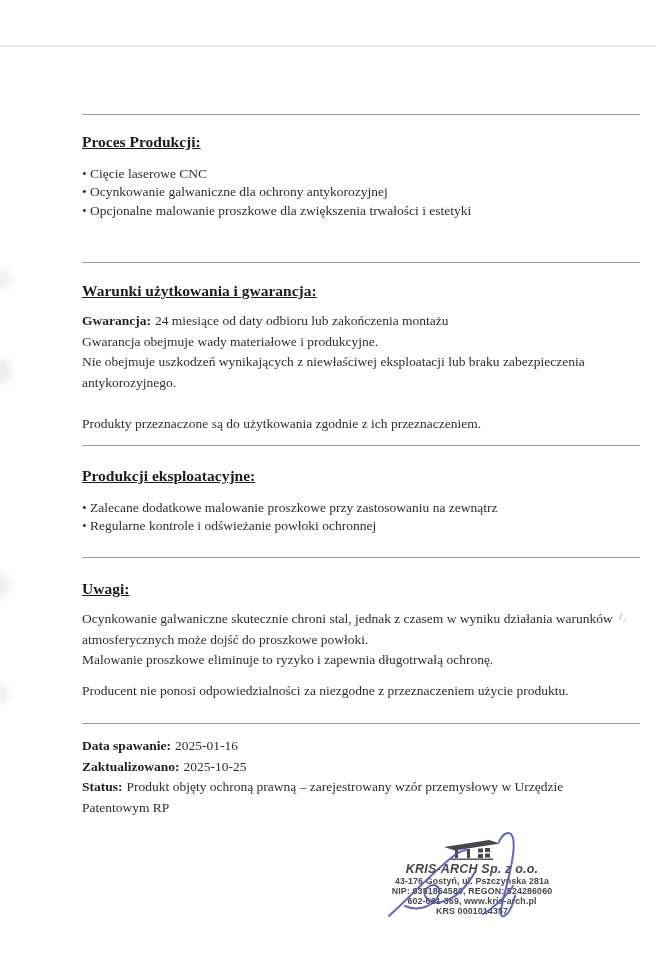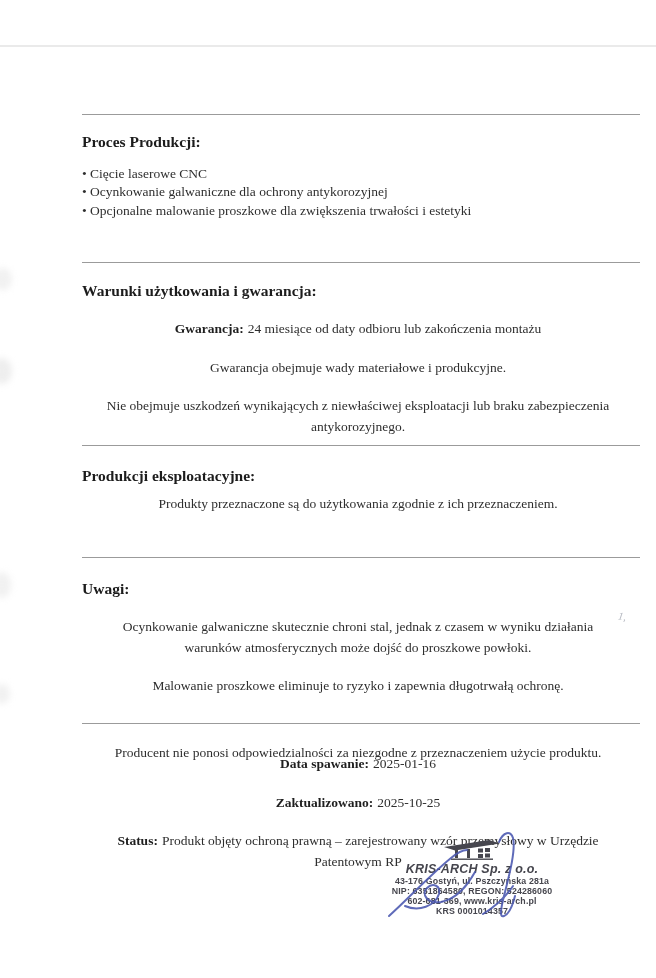--- a/index.html
+++ b/index.html
@@ -6,24 +6,25 @@
   .page{
     position:relative;width:656px;height:978px;background:#ffffff;overflow:hidden;
     font-family:"Liberation Serif", serif;color:var(--text,#2e2e2e);
   }
   .page-top-edge{position:absolute;left:0;top:45px;width:656px;height:2px;background:#eaeaea;}
   .divider{position:absolute;left:82px;width:558px;height:1px;background:var(--divider,#8a8a8a);opacity:.85;}
   .section{position:absolute;left:82px;width:552px;}
   .section h2{
     margin:0;font-size:15.5px;line-height:20px;font-weight:700;color:#1c1c1c;
     font-family:"Liberation Serif", serif;
+    text-decoration:underline;
   }
   .bullets{list-style:none;margin:13px 0 0 0;padding:0;font-size:13.5px;line-height:18.4px;}
   .bullets li::before{content:"• ";}
-  .para{margin:18px;font-size:13.5px;line-height:20.6px;text-align:center;}
+  .para{margin:0;font-size:13.5px;line-height:20.6px;}
   .gap{height:20.6px;}
   .lead strong, .meta-line strong{font-weight:700;color:#1f1f1f;margin-right:4px;}
   .meta-line{font-size:13.5px;line-height:20.6px;}
   
   .stamp{
     position:absolute;left:372px;top:838px;width:200px;text-align:center;
     font-family:"Liberation Sans", sans-serif;color:var(--stamp-ink,#46464e);
   }
   .stamp .logo{display:block;margin:0 auto 1px auto;}
   .stamp-company{font-size:12.5px;font-weight:700;font-style:italic;line-height:13px;letter-spacing:.2px;}
@@ -72,20 +73,24 @@
       <p class="para">Nie obejmuje uszkodzeń wynikających z niewłaściwej eksploatacji lub braku zabezpieczenia antykorozyjnego.</p>
       <div class="gap"></div>
       <p class="para">Produkty przeznaczone są do użytkowania zgodnie z ich przeznaczeniem.</p>
     </div>
   </div>
 
   <div class="divider" style="top:445px"></div>
 
   <div class="section" style="top:466px">
     <h2>Produkcji eksploatacyjne:</h2>
+    <ul class="bullets">
+      <li>Zalecane dodatkowe malowanie proszkowe przy zastosowaniu na zewnątrz</li>
+      <li>Regularne kontrole i odświeżanie powłoki ochronnej</li>
+    </ul>
   </div>
 
   <div class="divider" style="top:557px"></div>
 
   <div class="section" style="top:579px">
     <h2>Uwagi:</h2>
     <div style="margin-top:10px">
       <p class="para">Ocynkowanie galwaniczne skutecznie chroni stal, jednak z czasem w wyniku działania warunków atmosferycznych może dojść do proszkowe powłoki.</p>
       <p class="para">Malowanie proszkowe eliminuje to ryzyko i zapewnia długotrwałą ochronę.</p>
       <div class="gap" style="height:10px"></div>

